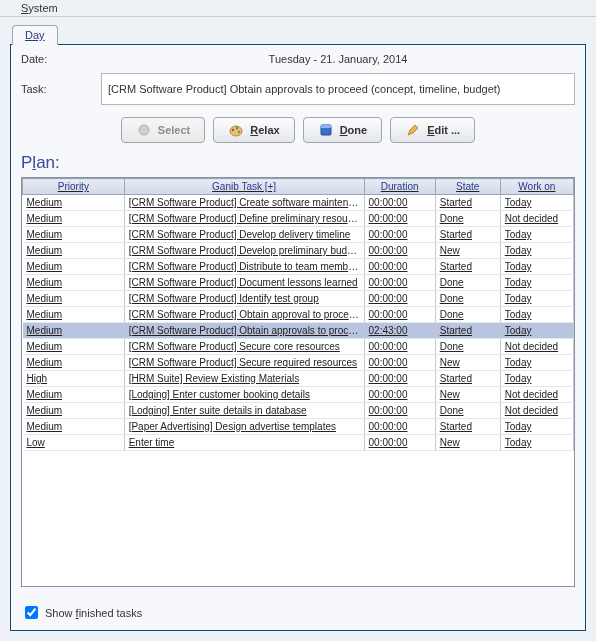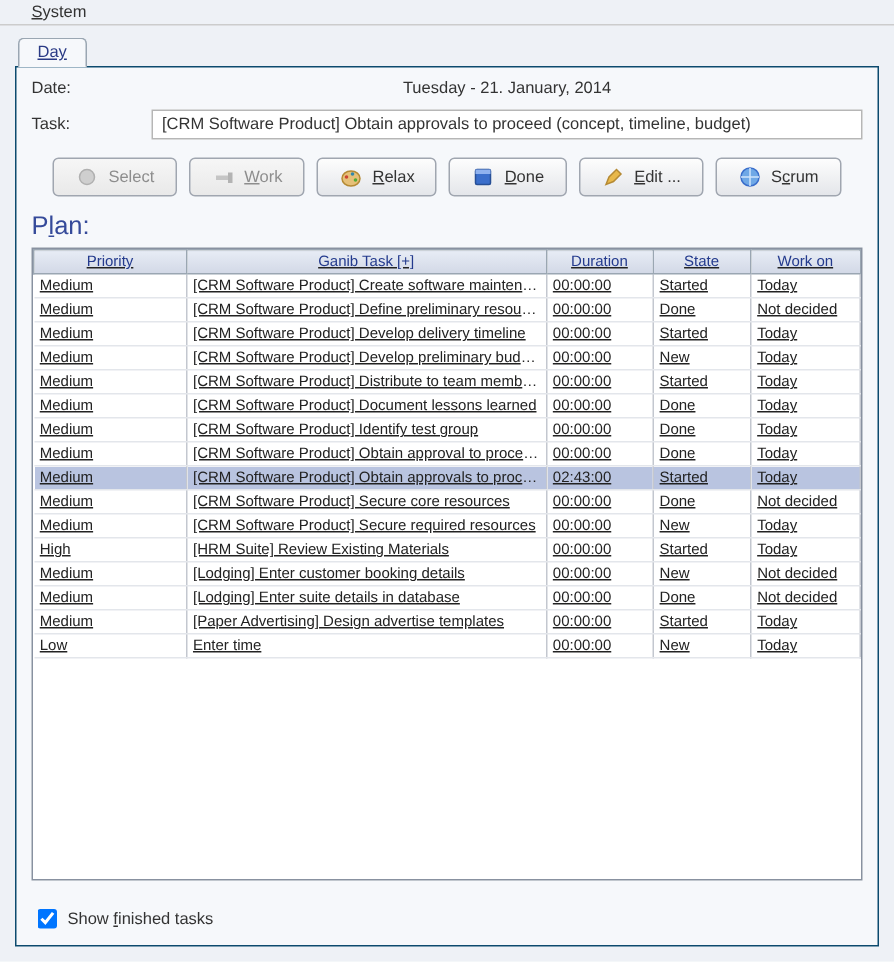--- a/index.html
+++ b/index.html
@@ -87,30 +87,31 @@
   .prog-text {
     position:relative;
     color:#2a3a85;
     font-size:11px;
   }
   .task-label { width:80px; color:#333; }
   .task-input {
     flex:1;
     border:1px solid #b6b6b6;
     background:#fff;
-    height:20px;
+    height:32px;
     padding:2px 6px;
     font: inherit;
     color:#333;
   }
   .toolbar {
     display:flex;
     justify-content:center;
     gap:8px;
     margin: 4px 0 10px 0;
+    font-weight: bold;
   }
   .btn {
     display:flex;
     align-items:center;
     gap:6px;
     border:1px solid #a0a6b0;
     border-radius:4px;
     background: linear-gradient(#fdfdfd, #e4e6ea);
     padding:4px 14px;
     font:inherit;
@@ -222,29 +223,20 @@
       </div>
 
       <div class="toolbar">
         <button class="btn disabled">
           <span class="icon">
             <svg width="16" height="16">
                 <circle cx="8" cy="8" r="5" fill="#cfcfcf" stroke="#b0b0b0"></circle>
               </svg>
           </span>
           <span>Select</span>
-        </button>
-        <button class="btn disabled">
-          <span class="icon">
-            <svg width="16" height="16">
-                <rect x="3" y="7" width="10" height="3" fill="#c5c5c5"></rect>
-                <rect x="11" y="5" width="3" height="7" fill="#b3b3b3"></rect>
-              </svg>
-          </span>
-          <span><span class="ul">W</span>ork</span>
         </button>
         <button class="btn">
           <span class="icon">
             <svg width="16" height="16">
                 <ellipse cx="8" cy="9" rx="6" ry="5" fill="#e6c078" stroke="#b58a34"></ellipse>
                 <circle cx="5" cy="8" r="1.2" fill="#c43"></circle>
                 <circle cx="9" cy="6" r="1.2" fill="#38a"></circle>
                 <circle cx="11" cy="10" r="1.2" fill="#5a3"></circle>
               </svg>
           </span>
@@ -260,29 +252,20 @@
           <span><span class="ul">D</span>one</span>
         </button>
         <button class="btn">
           <span class="icon">
             <svg width="16" height="16">
                 <polygon points="3,13 5,8 10,3 13,6 8,11 3,13" fill="#e8b84a" stroke="#b58a34"></polygon>
               </svg>
           </span>
           <span><span class="ul">E</span>dit ...</span>
         </button>
-        <button class="btn">
-          <span class="icon">
-            <svg width="16" height="16">
-                <circle cx="8" cy="8" r="6" fill="#6fa8e6" stroke="#3a6ecb"></circle>
-                <path d="M2 8 H14 M8 2 V14" stroke="#cfe3fb" stroke-width="1"></path>
-              </svg>
-          </span>
-          <span>S<span class="ul">c</span>rum</span>
-        </button>
       </div>
 
       <div class="plan-label">P<span class="underline">l</span>an:</div>
 
       <div class="gridbox">
         <div class="gridwrap">
           <table class="grid">
             <colgroup>
               <col class="col-priority">
                 <col class="col-task">

